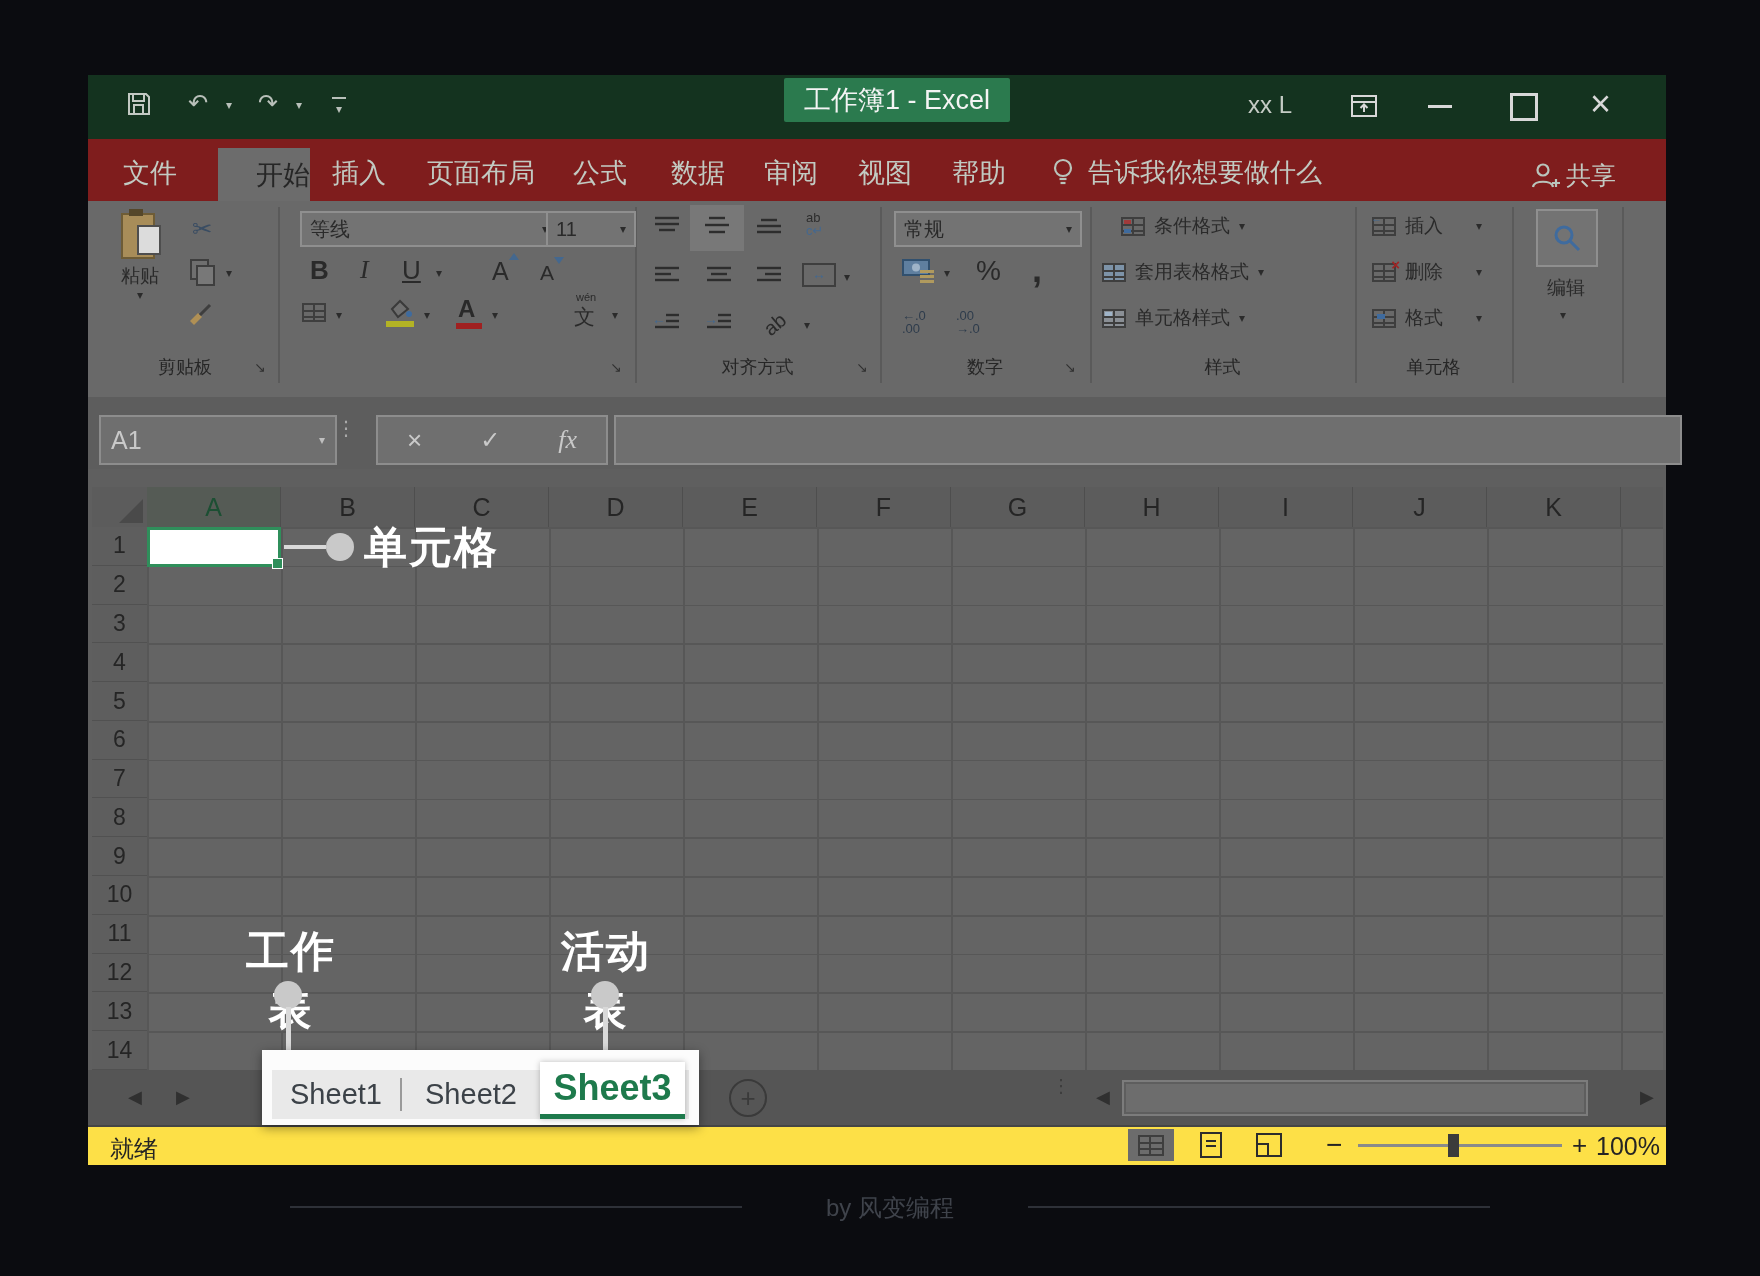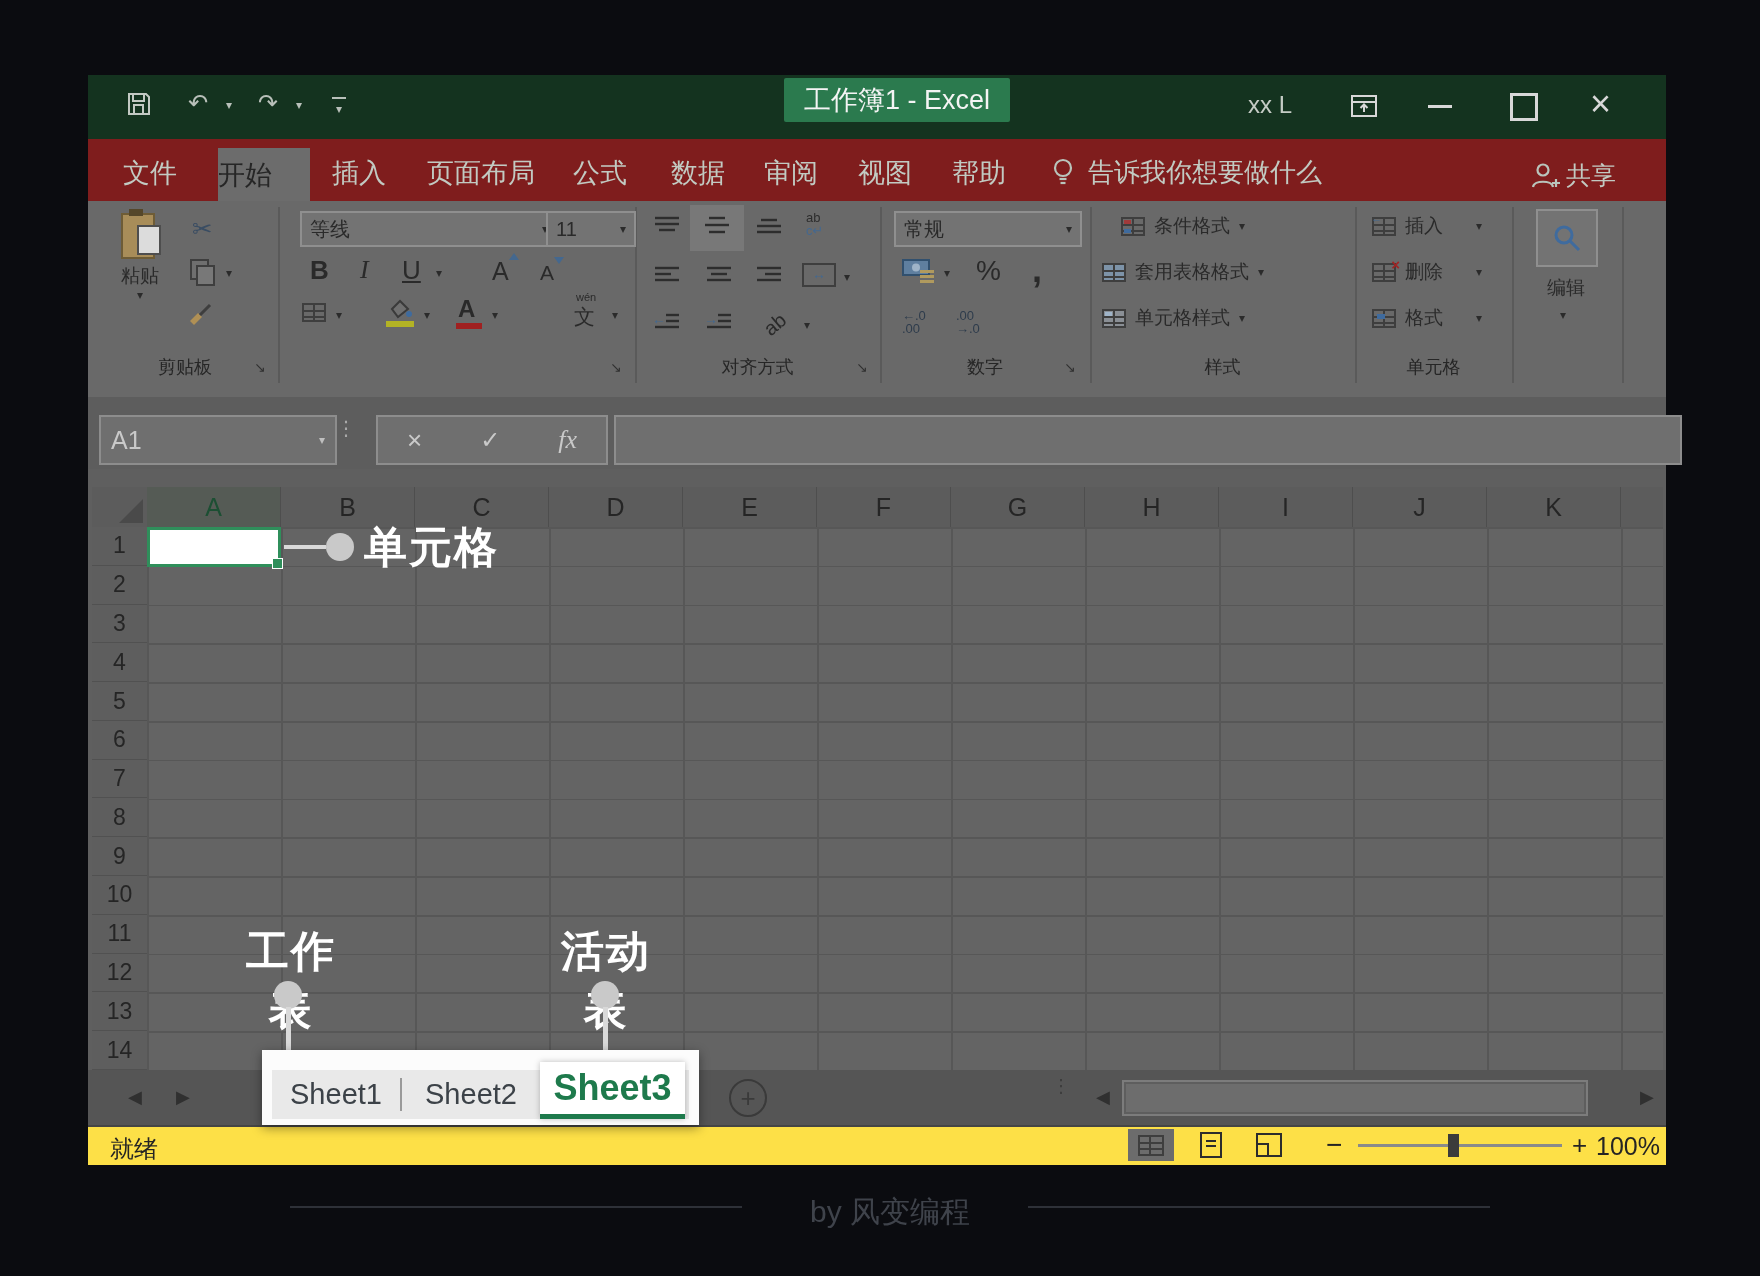--- a/index.html
+++ b/index.html
@@ -13,21 +13,21 @@
   .qat-glyph{color:#b9c0ba;font-size:24px;line-height:24px;}
   .caret{color:#b9c0ba;font-size:12px;line-height:12px;}
   .caret.dark{color:#2b2b2b;}
   #titlebox{left:696px;top:3px;width:226px;height:44px;background:#2b7a4e;border-radius:2px;
             display:flex;align-items:center;justify-content:center;color:#f4f4f4;font-size:27px;}
   .winctl{color:#d8d8d8;}
   
   #tabrow{left:0;top:64px;width:100%;height:62px;background:#7f1d1d;}
   .rtab{color:#c2cac2;font-size:27px;top:16px;}
   #tab-home-box{left:130px;top:9px;width:92px;height:53px;background:#6c6c6c;}
-  #tab-home-box span{display:block;text-align:left;margin-top:9px;color:#262626;font-size:27px;}
+  #tab-home-box span{display:block;text-align:right;margin-top:9px;color:#262626;font-size:27px;}
   
   #ribbon{left:0;top:126px;width:100%;height:196px;background:#696969;border-bottom:1px solid #4a4a4a;}
   .gsep{top:6px;height:176px;width:2px;background:#5a5a5a;}
   .glabel{top:154px;height:26px;color:#262626;font-size:18px;text-align:center;}
   .launcher{color:#303030;font-size:14px;}
   .rb-dark{color:#2a2a2a;}
   .box{background:#737373;border:2px solid #8f8f8f;display:flex;align-items:center;color:#2a2a2a;}
   .mgrid{display:inline-block;width:20px;height:15px;border:2px solid #3e3e3e;position:relative;
      background-image:linear-gradient(#3e3e3e,#3e3e3e),linear-gradient(#3e3e3e,#3e3e3e),linear-gradient(#3e3e3e,#3e3e3e);
      background-size:100% 2px,2px 100%,100% 2px;background-position:0 5px,9px 0,0 11px;background-repeat:no-repeat;}
@@ -59,21 +59,21 @@
   #statusbar{left:0;top:1050px;width:100%;height:38px;background:#fde047;border-top:2px solid #454545;color:#242424;}
   .navarrow{color:#303030;font-size:18px;}
   #sheetbox{left:174px;top:975px;width:437px;height:75px;background:#fcfcfc;box-shadow:0 3px 10px rgba(0,0,0,.4);}
   #sheetbox .strip{position:absolute;left:10px;right:10px;top:20px;bottom:6px;background:#e9e9e9;display:flex;align-items:stretch;}
   .sheettab{display:flex;align-items:center;justify-content:center;color:#3c4248;font-size:29px;}
   .sheetdiv{width:2px;background:#9a9a9a;margin:8px 0;}
   #sheet3{background:#ffffff;color:#1e7a4c;font-size:36px;font-weight:600;border-bottom:5px solid #1e7a4c;
           margin-top:-8px;box-shadow:0 0 6px rgba(0,0,0,.25);}
   .viewbtn{width:46px;height:32px;display:flex;align-items:center;justify-content:center;}
   
-  #wm-text{color:#3f434b;font-size:30px;}
+  #wm-text{color:#3f434b;font-size:24px;}
   .wm-line{height:2px;background:#2e3138;}
   svg{display:block;}
 </style>
 </head>
 <body>
 
 <div class="ab" id="win">
 
   <div class="ab" id="titlebar">
     <span class="ab" style="left:38px;top:16px;">

